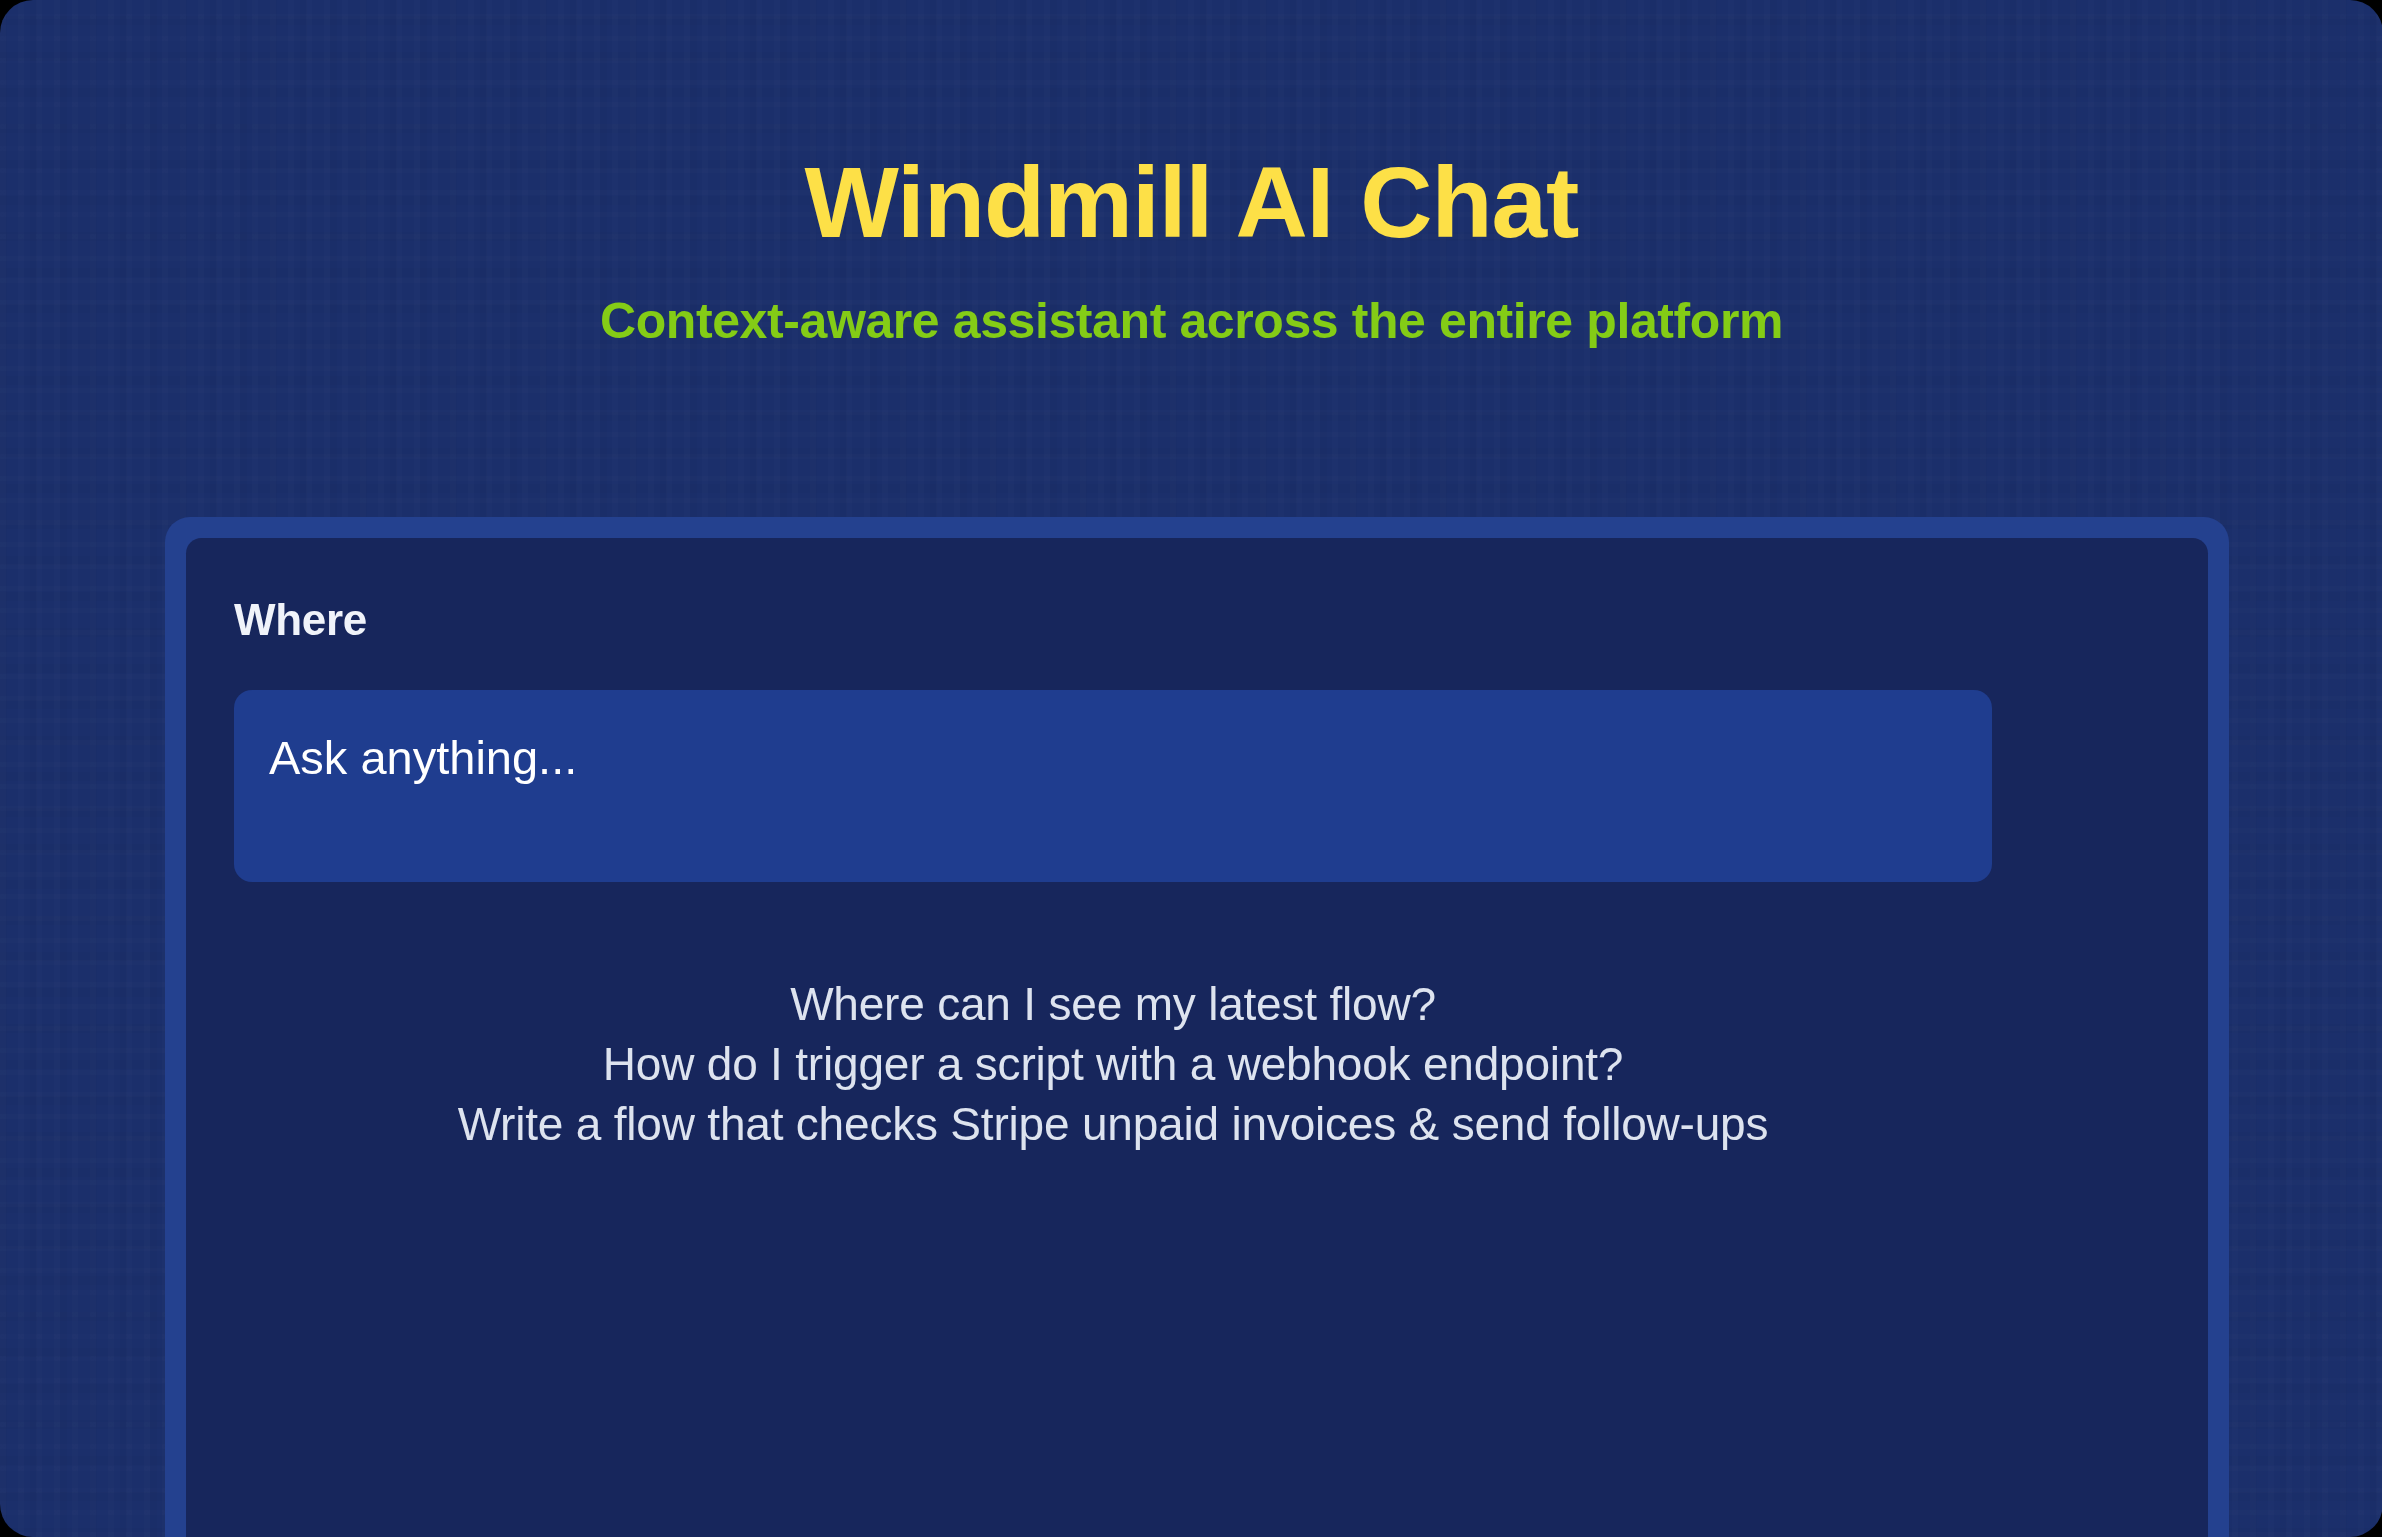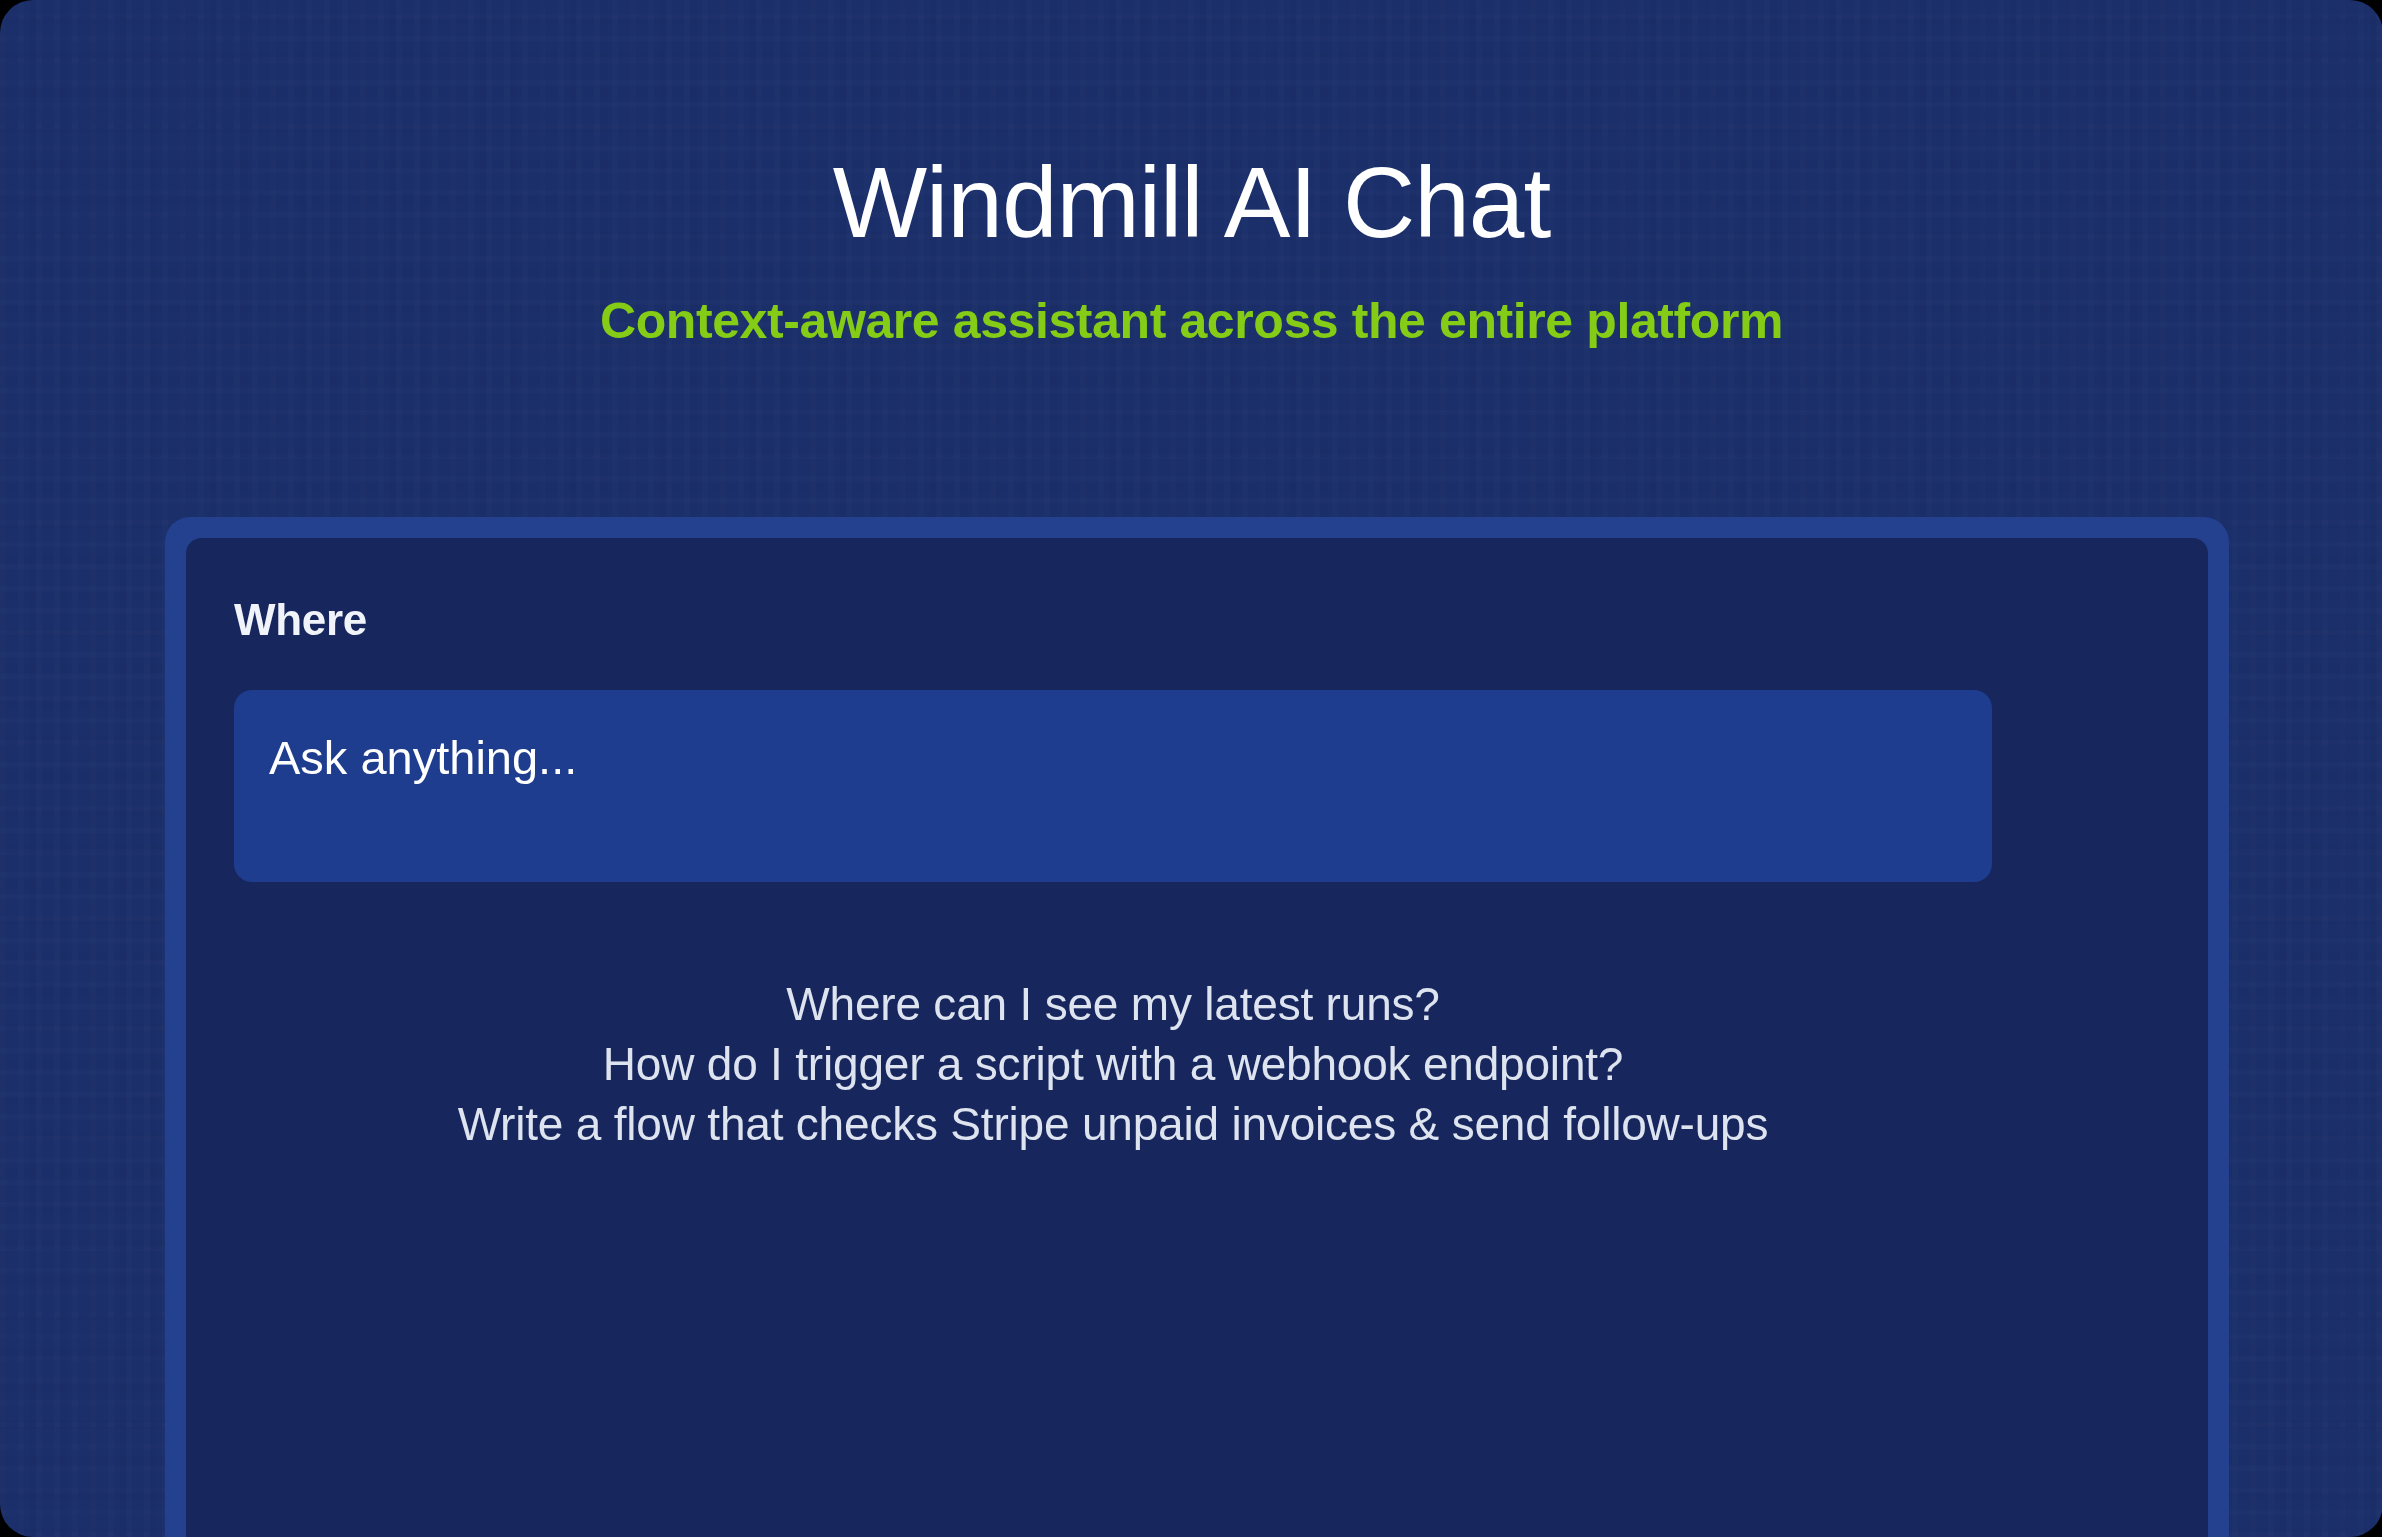--- a/index.html
+++ b/index.html
@@ -54,23 +54,23 @@
     left: 0;
     right: 0;
     top: 0;
     text-align: center;
   }
   #page-title {
     margin: 0;
     padding-top: 152px;
     font-size: 100px;
     line-height: 1.0;
-    font-weight: 400;
+    font-weight: 700;
     letter-spacing: -1px;
-    color: #ffffff;
+    color: #fde047;
   }
   #page-subtitle {
     margin: 0;
     padding-top: 44px;
     font-size: 50px;
     line-height: 1.0;
     font-weight: 700;
     letter-spacing: -0.4px;
     color: #84cc16;
   }
@@ -158,21 +158,21 @@
   </header>
 
   <section id="chat-card">
     <div id="chat-panel">
 
       <h2 id="chat-heading">Where</h2>
 
       <textarea id="chat-input" placeholder="Ask anything..." style=""></textarea>
 
       <div id="suggestions">
-        <div class="suggestion">Where can I see my latest runs?</div>
+        <div class="suggestion">Where can I see my latest flow?</div>
         <div class="suggestion">How do I trigger a script with a webhook endpoint?</div>
         <div class="suggestion">Write a flow that checks Stripe unpaid invoices &amp; send follow-ups</div>
       </div>
 
     </div>
   </section>
 
 </div>
 
 

